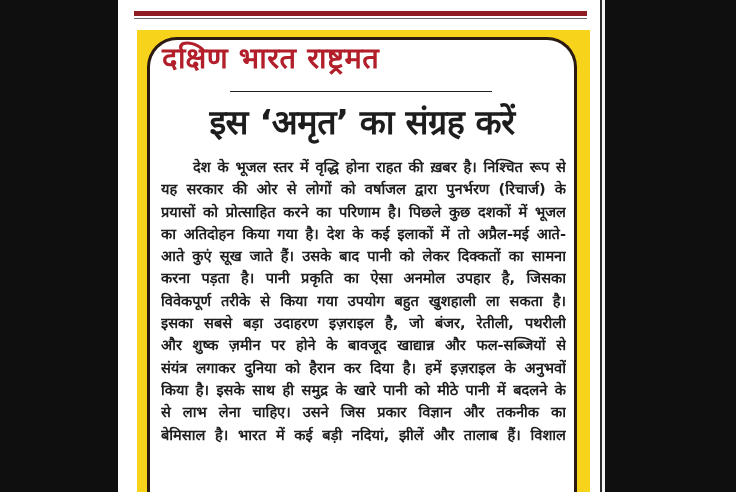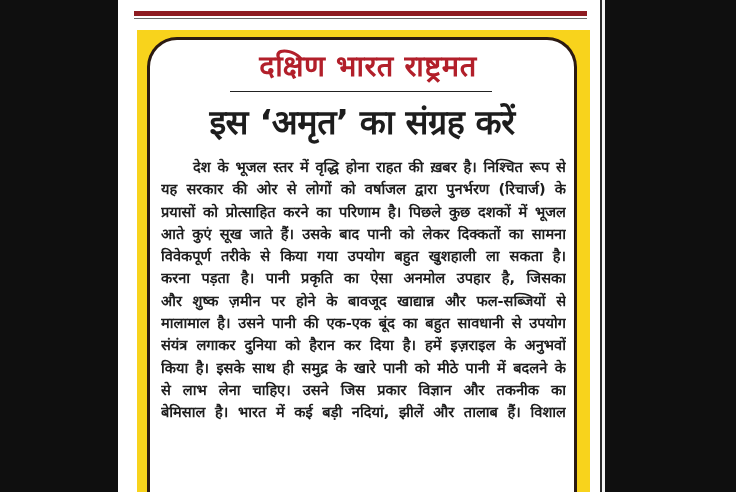--- a/index.html
+++ b/index.html
@@ -35,22 +35,21 @@
   }
   .panel {
     position: absolute; left: 147px; top: 37px; width: 430px; height: 470px;
     background: #ffffff;
     border: 3px solid #2b1a12;
     border-radius: 30px 30px 0 0;
     border-bottom: none;
     box-sizing: border-box;
   }
   .masthead {
-    position: absolute; left: 0; right: 0; top: 8px;
-    text-align: center;
+    position: absolute; left: 0; right: 0; top: 0;
     color: #b21f2a;
     font-family: "DejaVu Sans", sans-serif;
     font-weight: bold;
     font-size: 29px;
     letter-spacing: 0.5px;
     line-height: 36px;
     padding-left: 12px;
   }
   .mast-rule {
     position: absolute; left: 80px; width: 262px; top: 51px; height: 1px;
@@ -93,23 +92,24 @@
 
 <div class="panel">
   <div class="masthead">दक्षिण भारत राष्ट्रमत</div>
   <div class="mast-rule"></div>
   <div class="headline">इस ‘अमृत’ का संग्रह करें</div>
 
   <div class="body-text">
     <span class="line indent">देश के भूजल स्तर में वृद्धि होना राहत की ख़बर है। निश्चित रूप से</span>
     <span class="line">यह सरकार की ओर से लोगों को वर्षाजल द्वारा पुनर्भरण (रिचार्ज) के</span>
     <span class="line">प्रयासों को प्रोत्साहित करने का परिणाम है। पिछले कुछ दशकों में भूजल</span>
+    <span class="line">का अतिदोहन किया गया है। देश के कई इलाकों में तो अप्रैल-मई आते-</span>
     <span class="line">आते कुएं सूख जाते हैं। उसके बाद पानी को लेकर दिक्कतों का सामना</span>
+    <span class="line">करना पड़ता है। पानी प्रकृति का ऐसा अनमोल उपहार है, जिसका</span>
     <span class="line">विवेकपूर्ण तरीके से किया गया उपयोग बहुत खुशहाली ला सकता है।</span>
-    <span class="line">करना पड़ता है। पानी प्रकृति का ऐसा अनमोल उपहार है, जिसका</span>
+    <span class="line">इसका सबसे बड़ा उदाहरण इज़राइल है, जो बंजर, रेतीली, पथरीली</span>
     <span class="line">और शुष्क ज़मीन पर होने के बावजूद खाद्यान्न और फल-सब्जियों से</span>
-    <span class="line">मालामाल है। उसने पानी की एक-एक बूंद का बहुत सावधानी से उपयोग</span>
     <span class="line">संयंत्र लगाकर दुनिया को हैरान कर दिया है। हमें इज़राइल के अनुभवों</span>
     <span class="line">किया है। इसके साथ ही समुद्र के खारे पानी को मीठे पानी में बदलने के</span>
     <span class="line">से लाभ लेना चाहिए। उसने जिस प्रकार विज्ञान और तकनीक का</span>
     <span class="line">बेमिसाल है। भारत में कई बड़ी नदियां, झीलें और तालाब हैं। विशाल</span>
   </div>
 </div>
 
 </body></html>

